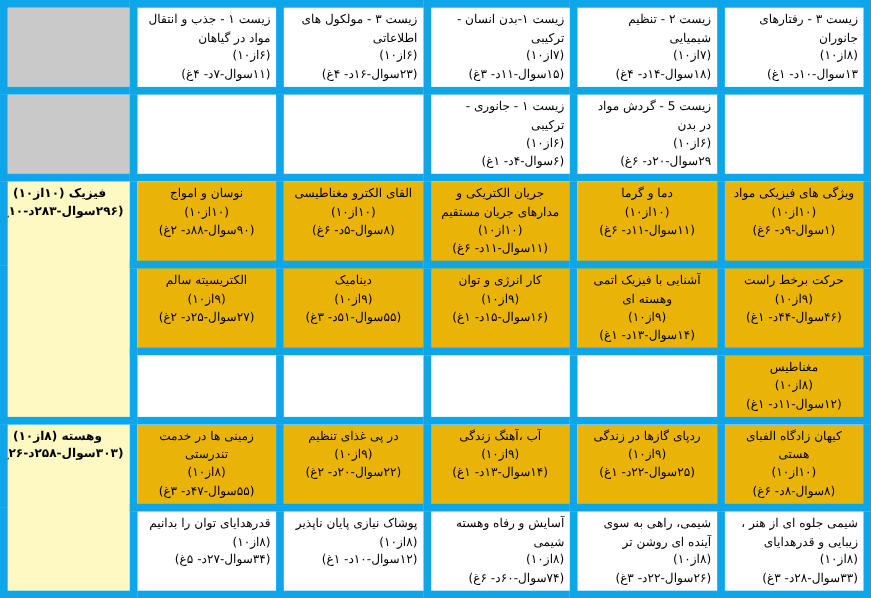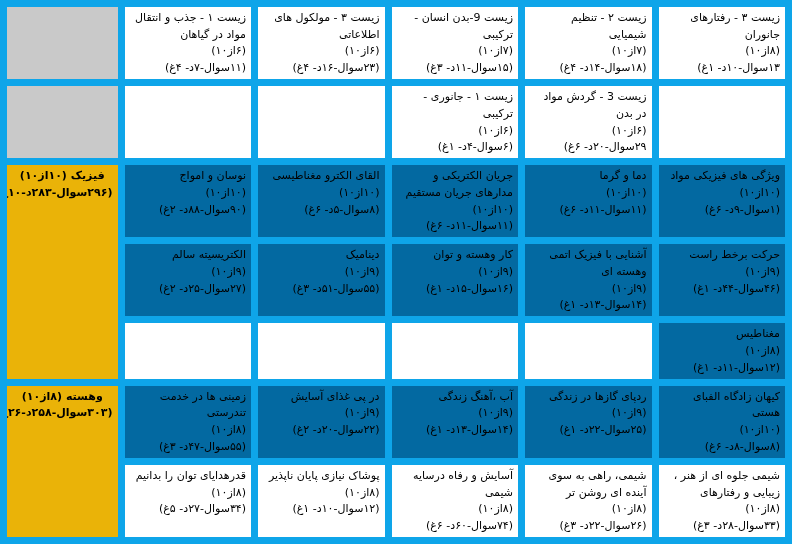--- a/index.html
+++ b/index.html
@@ -22,25 +22,25 @@
     font-size:11px;
     line-height:1.52;
     color:#000000;
     overflow:hidden;
   }
   td.empty{padding:0;}
   .cell-title{display:block;white-space:normal;}
   .cell-line{display:block;white-space:nowrap;}
   
   .white{background:#ffffff;color:#000000;}
-  .cyan{background:#0369a1;color:#ffffff;}
+  .cyan{background:#eab308;color:#ffffff;text-align:center;}
   .label-cell{
-    background:#eab308;color:#000000;
+    background:#fef9c3;color:#000000;
     vertical-align:middle;
-    text-align:center;
+    text-align:left;
     font-size:12px;
     font-weight:bold;
     line-height:1.7;
     padding:4px;
     margin-top:29px;
   }
   .label-cell .cell-line{white-space:normal;}
   
   td.sidegray{background:#c9c9c9;border:1px solid #000;}
 </style>
@@ -63,41 +63,41 @@
       <span class="cell-title">زیست ۳ - رفتارهای جانوران</span>
       <span class="cell-line">(۸از۱۰)</span>
       <span class="cell-line">۱۳سوال-۱۰د- ۱غ)</span>
     </td>
     <td class="white">
       <span class="cell-title">زیست ۲ - تنظیم شیمیایی</span>
       <span class="cell-line">(۷از۱۰)</span>
       <span class="cell-line">(۱۸سوال-۱۴د- ۴غ)</span>
     </td>
     <td class="white">
-      <span class="cell-title">زیست 9-بدن انسان - ترکیبی</span>
+      <span class="cell-title">زیست ۱-بدن انسان - ترکیبی</span>
       <span class="cell-line">(۷از۱۰)</span>
       <span class="cell-line">(۱۵سوال-۱۱د- ۳غ)</span>
     </td>
     <td class="white">
       <span class="cell-title">زیست ۳ - مولکول های اطلاعاتی</span>
       <span class="cell-line">(۶از۱۰)</span>
       <span class="cell-line">(۲۳سوال-۱۶د- ۴غ)</span>
     </td>
     <td class="white">
       <span class="cell-title">زیست ۱ - جذب و انتقال مواد در گیاهان</span>
       <span class="cell-line">(۶از۱۰)</span>
       <span class="cell-line">(۱۱سوال-۷د- ۴غ)</span>
     </td>
     <td class="sidegray empty"></td>
   </tr>
 
   <tr>
     <td class="white empty"></td>
     <td class="white">
-      <span class="cell-title">زیست 3 - گردش مواد در بدن</span>
+      <span class="cell-title">زیست 5 - گردش مواد در بدن</span>
       <span class="cell-line">(۶از۱۰)</span>
       <span class="cell-line">۲۹سوال-۲۰د- ۶غ)</span>
     </td>
     <td class="white">
       <span class="cell-title">زیست ۱ - جانوری - ترکیبی</span>
       <span class="cell-line">(۶از۱۰)</span>
       <span class="cell-line">(۶سوال-۴د- ۱غ)</span>
     </td>
     <td class="white empty"></td>
     <td class="white empty"></td>
@@ -141,21 +141,21 @@
       <span class="cell-title">حرکت برخط راست</span>
       <span class="cell-line">(۹از۱۰)</span>
       <span class="cell-line">(۴۶سوال-۴۴د- ۱غ)</span>
     </td>
     <td class="cyan">
       <span class="cell-title">آشنایی با فیزیک اتمی وهسته ای</span>
       <span class="cell-line">(۹از۱۰)</span>
       <span class="cell-line">(۱۴سوال-۱۳د- ۱غ)</span>
     </td>
     <td class="cyan">
-      <span class="cell-title">کار وهسته و توان</span>
+      <span class="cell-title">کار انرژی و توان</span>
       <span class="cell-line">(۹از۱۰)</span>
       <span class="cell-line">(۱۶سوال-۱۵د- ۱غ)</span>
     </td>
     <td class="cyan">
       <span class="cell-title">دینامیک</span>
       <span class="cell-line">(۹از۱۰)</span>
       <span class="cell-line">(۵۵سوال-۵۱د- ۳غ)</span>
     </td>
     <td class="cyan">
       <span class="cell-title">الکتریسیته سالم</span>
@@ -186,48 +186,48 @@
       <span class="cell-title">ردپای گازها در زندگی</span>
       <span class="cell-line">(۹از۱۰)</span>
       <span class="cell-line">(۲۵سوال-۲۲د- ۱غ)</span>
     </td>
     <td class="cyan">
       <span class="cell-title">آب ،آهنگ زندگی</span>
       <span class="cell-line">(۹از۱۰)</span>
       <span class="cell-line">(۱۴سوال-۱۳د- ۱غ)</span>
     </td>
     <td class="cyan">
-      <span class="cell-title">در پی غذای آسایش</span>
+      <span class="cell-title">در پی غذای تنظیم</span>
       <span class="cell-line">(۹از۱۰)</span>
       <span class="cell-line">(۲۲سوال-۲۰د- ۲غ)</span>
     </td>
     <td class="cyan">
       <span class="cell-title">زمینی ها در خدمت تندرستی</span>
       <span class="cell-line">(۸از۱۰)</span>
       <span class="cell-line">(۵۵سوال-۴۷د- ۳غ)</span>
     </td>
     <td class="label-cell" rowspan="2">
       <span class="cell-line">وهسته (۸از۱۰)</span>
       <span class="cell-line">(۳۰۳سوال-۲۵۸د-۲۶غ)</span>
     </td>
   </tr>
 
   <tr>
     <td class="white">
-      <span class="cell-title">شیمی جلوه ای از هنر ، زیبایی و رفتارهای</span>
+      <span class="cell-title">شیمی جلوه ای از هنر ، زیبایی و قدرهدایای</span>
       <span class="cell-line">(۸از۱۰)</span>
       <span class="cell-line">(۳۳سوال-۲۸د- ۳غ)</span>
     </td>
     <td class="white">
       <span class="cell-title">شیمی، راهی به سوی آینده ای روشن تر</span>
       <span class="cell-line">(۸از۱۰)</span>
       <span class="cell-line">(۲۶سوال-۲۲د- ۳غ)</span>
     </td>
     <td class="white">
-      <span class="cell-title">آسایش و رفاه درسایه شیمی</span>
+      <span class="cell-title">آسایش و رفاه وهسته شیمی</span>
       <span class="cell-line">(۸از۱۰)</span>
       <span class="cell-line">(۷۴سوال-۶۰د- ۶غ)</span>
     </td>
     <td class="white">
       <span class="cell-title">پوشاک نیازی پایان ناپذیر</span>
       <span class="cell-line">(۸از۱۰)</span>
       <span class="cell-line">(۱۲سوال-۱۰د- ۱غ)</span>
     </td>
     <td class="white">
       <span class="cell-title">قدرهدایای توان را بدانیم</span>

